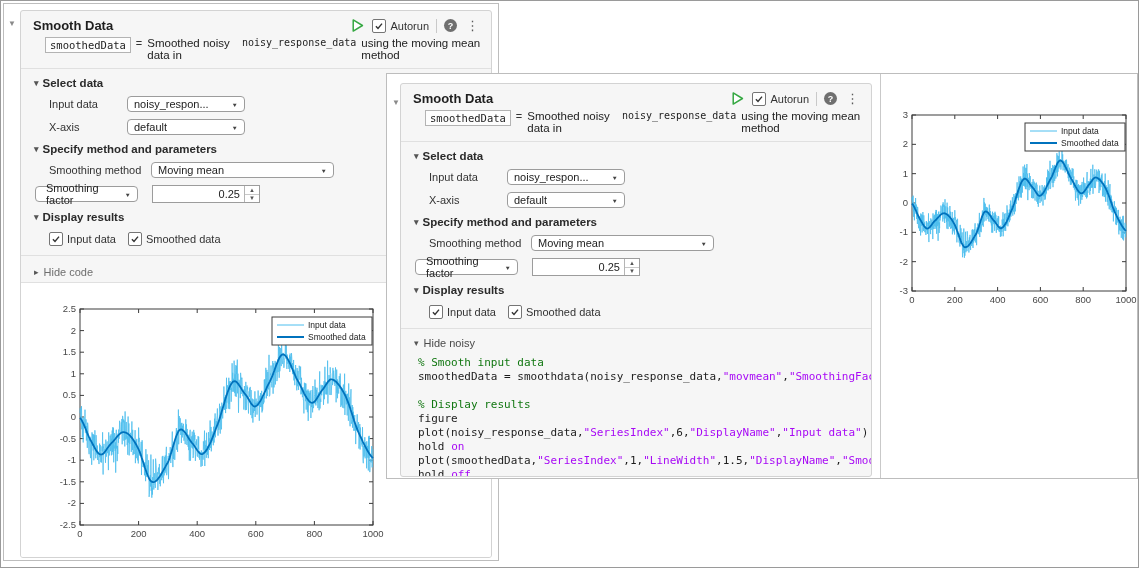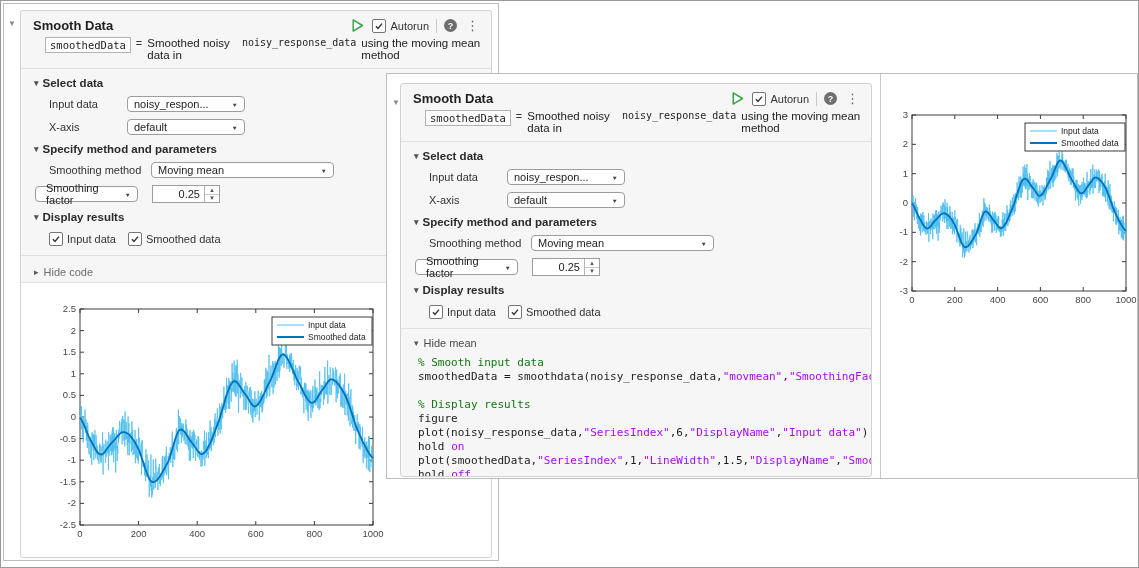--- a/index.html
+++ b/index.html
@@ -37,21 +37,21 @@
   .w55{width:78px;}
   .w85{width:102px;}
   .dd{height:16px;background:#fff;border:1px solid #9c9c9c;border-radius:4px;display:flex;
       align-items:center;justify-content:space-between;padding:0 6px;font-size:11px;color:#222;
       box-sizing:border-box;cursor:pointer;}
   .dd .caret{font-size:6.5px;color:#444;transform:scaleY(.9);}
   .w118{width:118px;}
   .w183{width:183px;}
   .w100{width:103px;margin-left:-14px;padding-left:10px;}
   .spinner{display:flex;height:18px;border:1px solid #9c9c9c;background:#fff;box-sizing:border-box;
-           margin-left:14px;width:68px;}
+           margin-left:14px;width:108px;}
   .spinval{flex:1;text-align:right;font-size:11px;color:#222;padding:2px 4px 0 0;}
   .spincol{width:14px;border-left:1px solid #b5b5b5;display:flex;flex-direction:column;}
   .spinbtn{flex:1;font-size:6px;color:#555;display:flex;align-items:center;justify-content:center;cursor:pointer;}
   .spinbtn.up{border-bottom:1px solid #c9c9c9;}
   .cbrow{gap:12px;margin-top:9px;}
   .cbl{display:flex;align-items:center;gap:4px;font-size:11px;color:#333;cursor:pointer;}
   .codetoggle{display:flex;align-items:center;gap:5px;font-size:11px;padding:4px 0 4px 13px;cursor:pointer;}
   .codetoggle.show{color:#6e6e6e;margin-top:6px;}
   .codetoggle.hide{color:#4a4a4a;margin-top:4px;}
   .output-area{flex:1;background:#fff;border-top:1px solid #e0e0e0;position:relative;}
@@ -339,21 +339,21 @@
                 <path d="M2.3 6.4 L4.8 9 L9.6 3.2" stroke="#333" fill="none" stroke-width="1.7"></path>
               </svg>
           </span>
           <span>Smoothed data</span>
         </span>
       </div>
 
       <div class="divider" style="margin-top:9px;"></div>
       <div class="codetoggle hide">
         <span class="tri">▾</span>
-        <span>Hide mean</span>
+        <span>Hide noisy</span>
       </div>
       <div class="codeblock" id="code-block"><div><span style="color: rgb(17, 119, 17);">% Smooth input data</span></div><div><span style="color: rgb(28, 28, 28);">smoothedData = smoothdata(noisy_response_data,</span><span style="color: rgb(167, 9, 245);">"movmean"</span><span style="color: rgb(28, 28, 28);">,</span><span style="color: rgb(167, 9, 245);">"SmoothingFactor"</span></div><div>&nbsp;</div><div><span style="color: rgb(17, 119, 17);">% Display results</span></div><div><span style="color: rgb(28, 28, 28);">figure</span></div><div><span style="color: rgb(28, 28, 28);">plot(noisy_response_data,</span><span style="color: rgb(167, 9, 245);">"SeriesIndex"</span><span style="color: rgb(28, 28, 28);">,6,</span><span style="color: rgb(167, 9, 245);">"DisplayName"</span><span style="color: rgb(28, 28, 28);">,</span><span style="color: rgb(167, 9, 245);">"Input data"</span><span style="color: rgb(28, 28, 28);">)</span></div><div><span style="color: rgb(28, 28, 28);">hold </span><span style="color: rgb(167, 9, 245);">on</span></div><div><span style="color: rgb(28, 28, 28);">plot(smoothedData,</span><span style="color: rgb(167, 9, 245);">"SeriesIndex"</span><span style="color: rgb(28, 28, 28);">,1,</span><span style="color: rgb(167, 9, 245);">"LineWidth"</span><span style="color: rgb(28, 28, 28);">,1.5,</span><span style="color: rgb(167, 9, 245);">"DisplayName"</span><span style="color: rgb(28, 28, 28);">,</span><span style="color: rgb(167, 9, 245);">"Smoothed data"</span></div><div><span style="color: rgb(28, 28, 28);">hold </span><span style="color: rgb(167, 9, 245);">off</span></div></div>
     </div>
 
     <div class="fig-panel">
       <svg id="plot-right" width="256" height="235" style="margin:14px 0 0 2px;">
           <rect x="29" y="27" width="214" height="176" fill="#fff" stroke="#3c3c3c"></rect>
           <line x1="29" y1="203" x2="29" y2="199" stroke="#3c3c3c"></line>
           <line x1="29" y1="27" x2="29" y2="31" stroke="#3c3c3c"></line>
           <text class="tick" x="29" y="215" text-anchor="middle">0</text>

